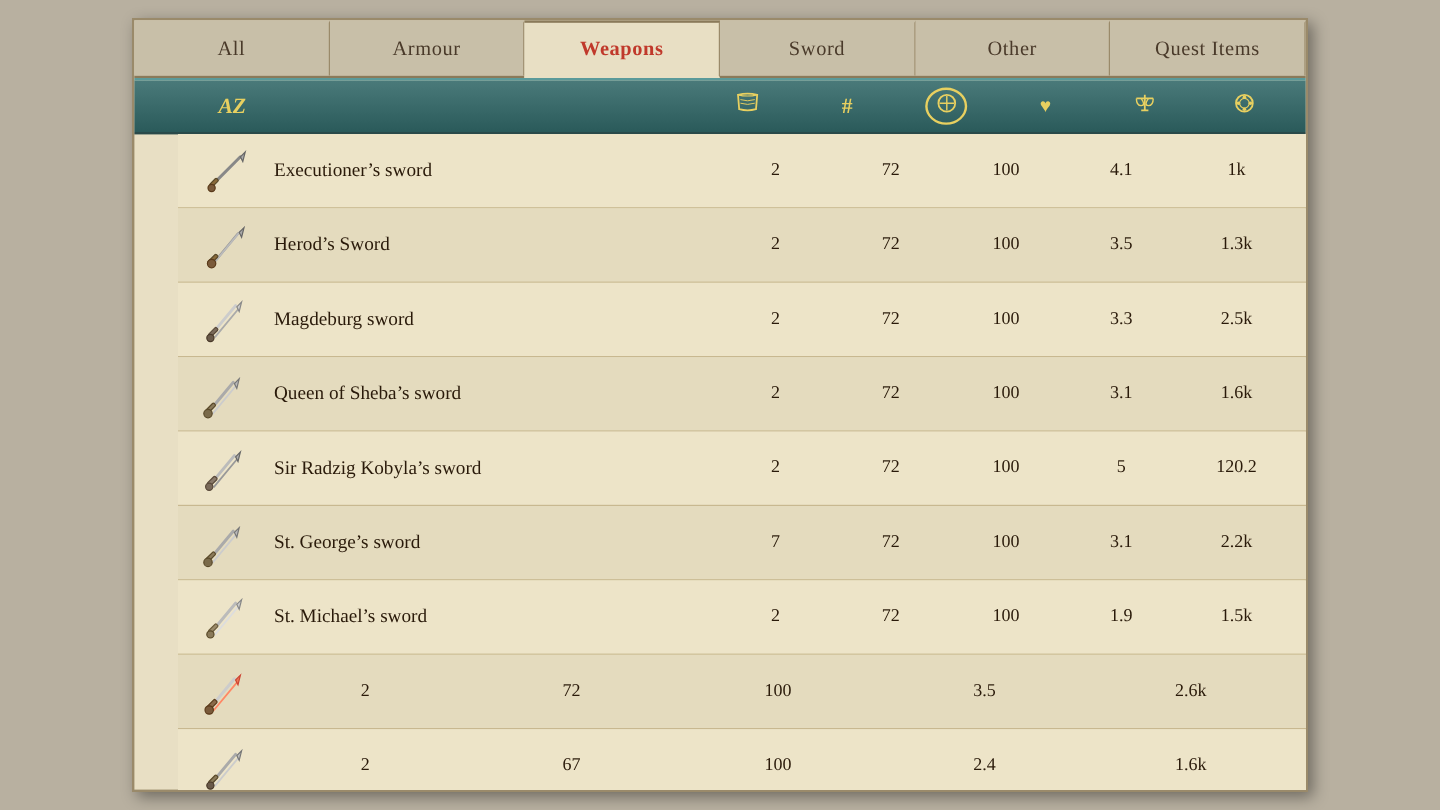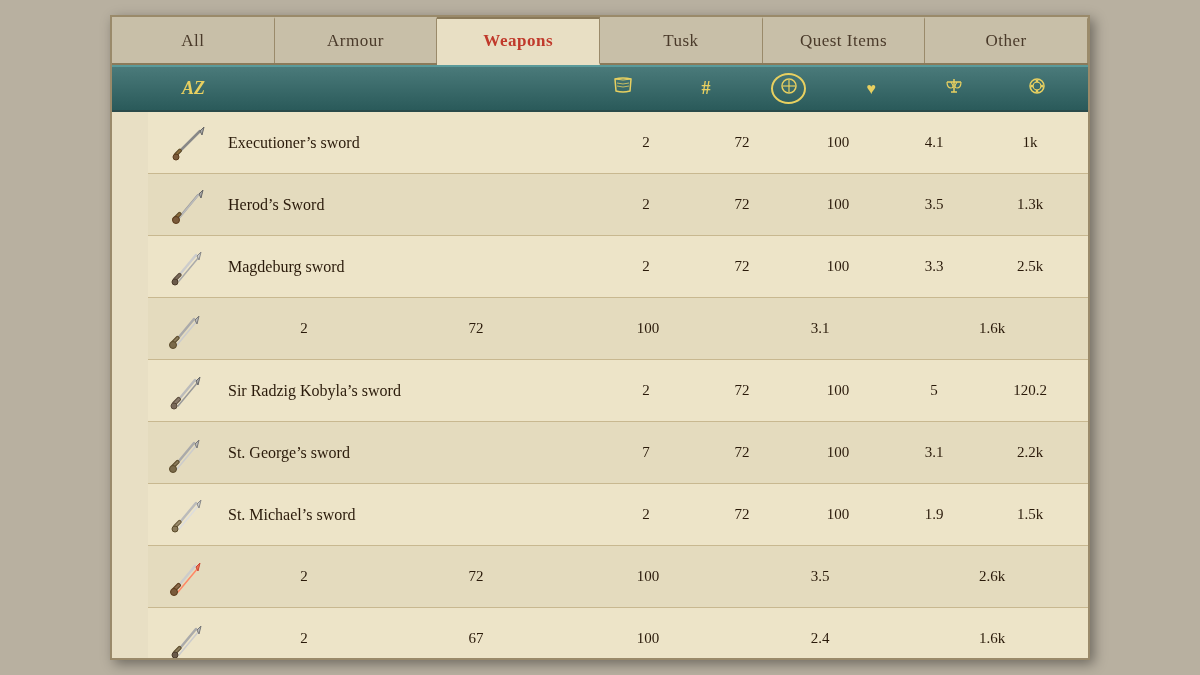--- a/index.html
+++ b/index.html
@@ -173,23 +173,23 @@
   </style>
 </head>
 <body>
 
 <div class="main-container">
 
   <div class="tabs">
     <div class="tab">All</div>
     <div class="tab">Armour</div>
     <div class="tab active">Weapons</div>
-    <div class="tab">Tusk</div>
+    <div class="tab">Sword</div>
+    <div class="tab">Other</div>
     <div class="tab">Quest Items</div>
-    <div class="tab">Other</div>
   </div>
 
   <div class="col-header">
     <div class="col-az">AZ</div>
     <div class="col-icons">
 
       <div class="col-icon">
         <svg width="22" height="22" viewBox="0 0 22 22" fill="none" xmlns="http://www.w3.org/2000/svg">
           <path d="M3 4 Q11 2 19 4 L18 16 Q11 18 4 16 Z" fill="none" stroke="#e8d060" stroke-width="1.5"></path>
           <path d="M3 4 Q11 6 19 4" stroke="#e8d060" stroke-width="1"></path>
@@ -297,20 +297,21 @@
     <div class="item-row">
       <div class="item-icon">
         <svg class="sword-svg" viewBox="0 0 44 44" xmlns="http://www.w3.org/2000/svg">
           <line x1="8" y1="36" x2="28" y2="12" stroke="#aaa" stroke-width="2.5" stroke-linecap="round"></line>
           <line x1="11" y1="38" x2="31" y2="14" stroke="#ccc" stroke-width="1.5" stroke-linecap="round"></line>
           <polygon points="29,13 33,9 31,17" fill="#bbb" stroke="#777" stroke-width="1"></polygon>
           <rect x="5" y="32" width="9" height="3" rx="1" transform="rotate(-45 9 33.5)" fill="#8a7a5a" stroke="#5a4a2a" stroke-width="1"></rect>
           <circle cx="7" cy="38" r="3.5" fill="#7a6a4a" stroke="#5a4a2a" stroke-width="1"></circle>
         </svg>
       </div>
+      <div class="item-name">Queen of Sheba’s sword</div>
       <div class="item-stats">
         <span class="stat">2</span>
         <span class="stat">72</span>
         <span class="stat">100</span>
         <span class="stat">3.1</span>
         <span class="stat">1.6k</span>
       </div>
     </div>
 
     <div class="item-row">

